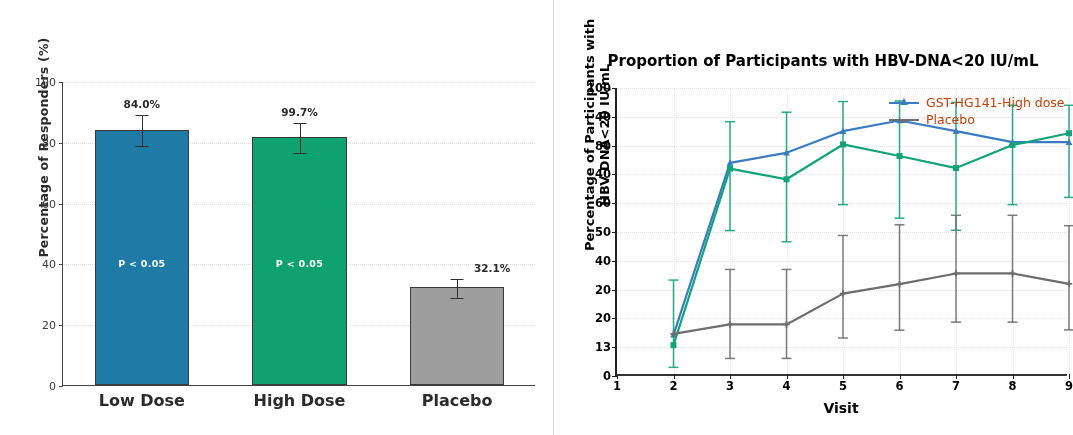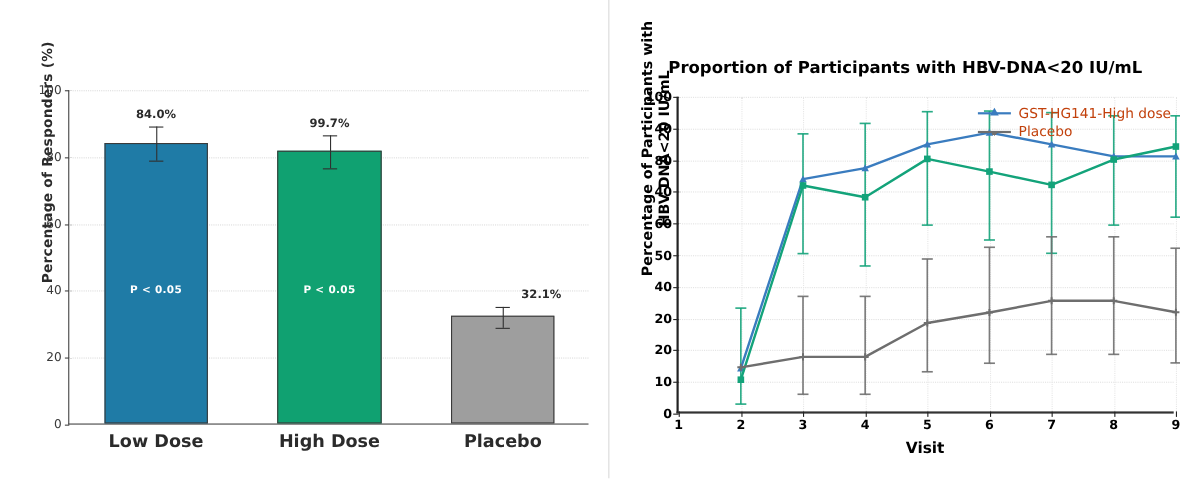--- a/index.html
+++ b/index.html
@@ -114,21 +114,21 @@
     <div class="r-title">Proportion of Participants with HBV-DNA&lt;20 IU/mL</div>
     <div class="r-ylabel">
       <span>Percentage of Participants with</span><br>
       <span>HBV-DNA&lt;20 IU/mL</span>
     </div>
     <div class="r-plot" id="r-plot">
         <div class="r-ytickmark" style="top: 288px;"></div>
         <div class="r-ytick" style="top: 288px;">0</div>
         <div class="r-grid" style="top: 259.2px;"></div>
         <div class="r-ytickmark" style="top: 259.2px;"></div>
-        <div class="r-ytick" style="top: 259.2px;">10</div>
+        <div class="r-ytick" style="top: 259.2px;">13</div>
         <div class="r-grid" style="top: 230.4px;"></div>
         <div class="r-ytickmark" style="top: 230.4px;"></div>
         <div class="r-ytick" style="top: 230.4px;">20</div>
         <div class="r-grid" style="top: 201.6px;"></div>
         <div class="r-ytickmark" style="top: 201.6px;"></div>
         <div class="r-ytick" style="top: 201.6px;">20</div>
         <div class="r-grid" style="top: 172.8px;"></div>
         <div class="r-ytickmark" style="top: 172.8px;"></div>
         <div class="r-ytick" style="top: 172.8px;">40</div>
         <div class="r-grid" style="top: 144px;"></div>

